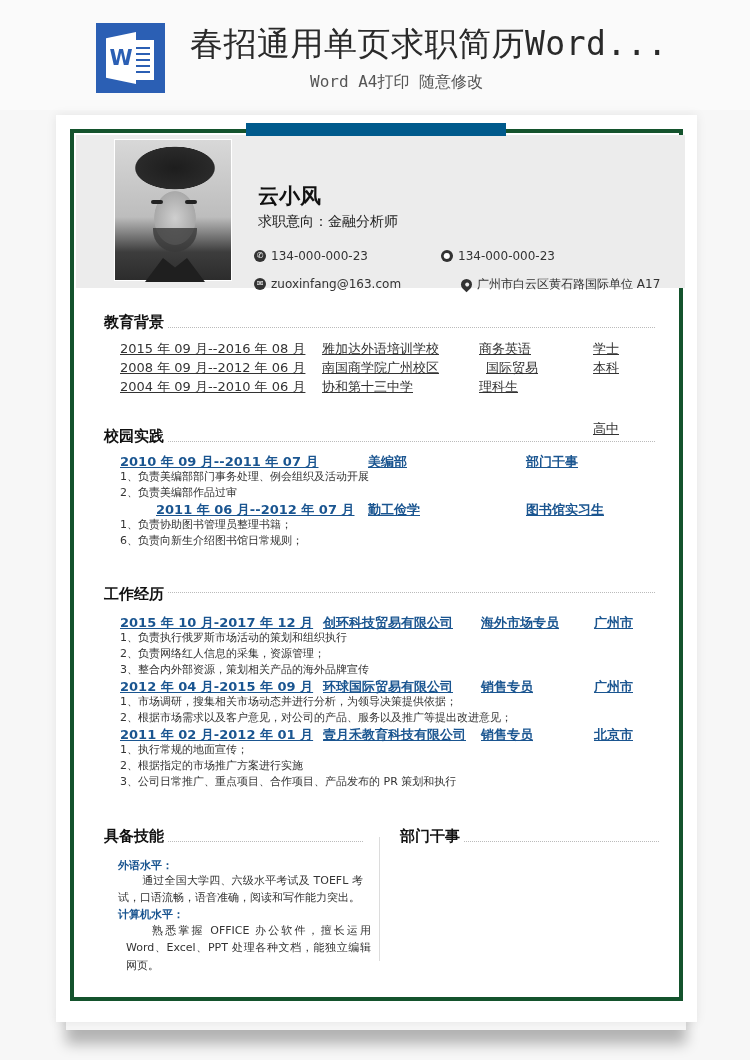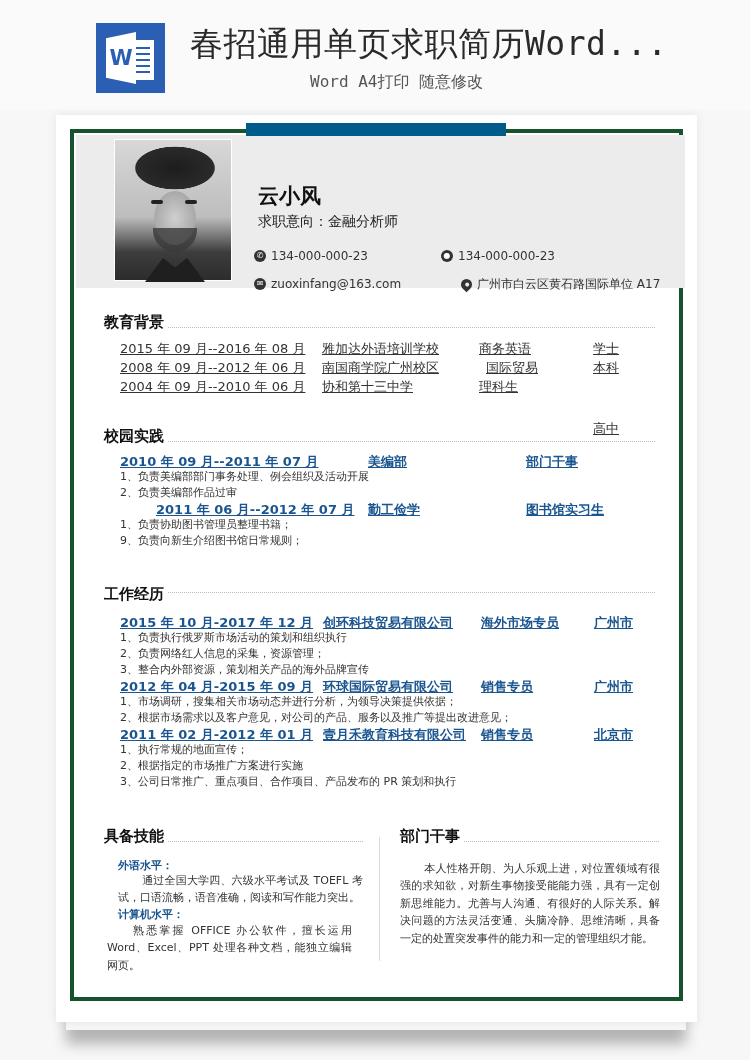--- a/index.html
+++ b/index.html
@@ -206,21 +206,21 @@
     <div class="row blue" style="left:46px; top:320px;">2010 年 09 月--2011 年 07 月</div>
     <div class="row blue" style="left:294px; top:320px;">美编部</div>
     <div class="row blue" style="left:452px; top:320px;">部门干事</div>
     <div class="line" style="top:336px;">1、负责美编部部门事务处理、例会组织及活动开展</div>
     <div class="line" style="top:352px;">2、负责美编部作品过审</div>
 
     <div class="row blue" style="left:46px; top:368px;margin-left:36px;">2011 年 06 月--2012 年 07 月</div>
     <div class="row blue" style="left:294px; top:368px;">勤工俭学</div>
     <div class="row blue" style="left:452px; top:368px;">图书馆实习生</div>
     <div class="line" style="top:384px;">1、负责协助图书管理员整理书籍；</div>
-    <div class="line" style="top:400px;">9、负责向新生介绍图书馆日常规则；</div>
+    <div class="line" style="top:400px;">6、负责向新生介绍图书馆日常规则；</div>
 
     <div class="section-title" style="top:452px;align-items:center;">
       <span>工作经历</span>
       <span class="dots" style="width:487px"></span>
     </div>
     <div class="row blue" style="left:46px; top:481px;">2015 年 10 月-2017 年 12 月</div>
     <div class="row blue" style="left:249px; top:481px;">创环科技贸易有限公司</div>
     <div class="row blue" style="left:407px; top:481px;">海外市场专员</div>
     <div class="row blue" style="left:520px; top:481px;">广州市</div>
     <div class="line" style="top:497px;">1、负责执行俄罗斯市场活动的策划和组织执行</div>
@@ -242,25 +242,24 @@
     <div class="line" style="top:625px;">2、根据指定的市场推广方案进行实施</div>
     <div class="line" style="top:641px;">3、公司日常推广、重点项目、合作项目、产品发布的 PR 策划和执行</div>
 
     <div class="section-title" style="top:694px;">
       <span>具备技能</span>
       <span class="dots" style="width:195px"></span>
     </div>
     <div class="skill-label" style="top:725px;">外语水平：</div>
     <div class="para" style="left:44px; top:739px; width:245px;"><span class="indent"></span><span>通过全国大学四、六级水平考试及 TOEFL 考试，口语流畅，语音准确，阅读和写作能力突出。</span></div>
     <div class="skill-label" style="top:774px;">计算机水平：</div>
-    <div class="para" style="left:33px; top:789px; width:245px;"><span class="indent"></span><span>熟悉掌握 OFFICE  办公软件，擅长运用 Word、Excel、PPT 处理各种文档，能独立编辑网页。</span></div>
+    <div class="para" style="left:52px; top:789px; width:245px;"><span class="indent"></span><span>熟悉掌握 OFFICE  办公软件，擅长运用 Word、Excel、PPT 处理各种文档，能独立编辑网页。</span></div>
 
     <div class="divider"></div>
 
     <div class="section-title" style="left:326px; top:694px;">
       <span>部门干事</span>
       <span class="dots" style="width:195px"></span>
     </div>
-    <div class="para" style="left:326px; top:727px; width:260px;"><span class="indent"></span><span>本人性格开朗、为人乐观上进，对位置领域有很强的求知欲，对新生事物接受能能力强，具有一定创新思维能力。尤善与人沟通、有很好的人际关系。解决问题的方法灵活变通、头脑冷静、思维清晰，具备  一定的处置突发事件的能力和一定的管理组织才能。</span></div>
 
   </div>
   <div class="top-bar" style="left:190px; top:8px;"></div>
 </div>
 
 </body></html>

